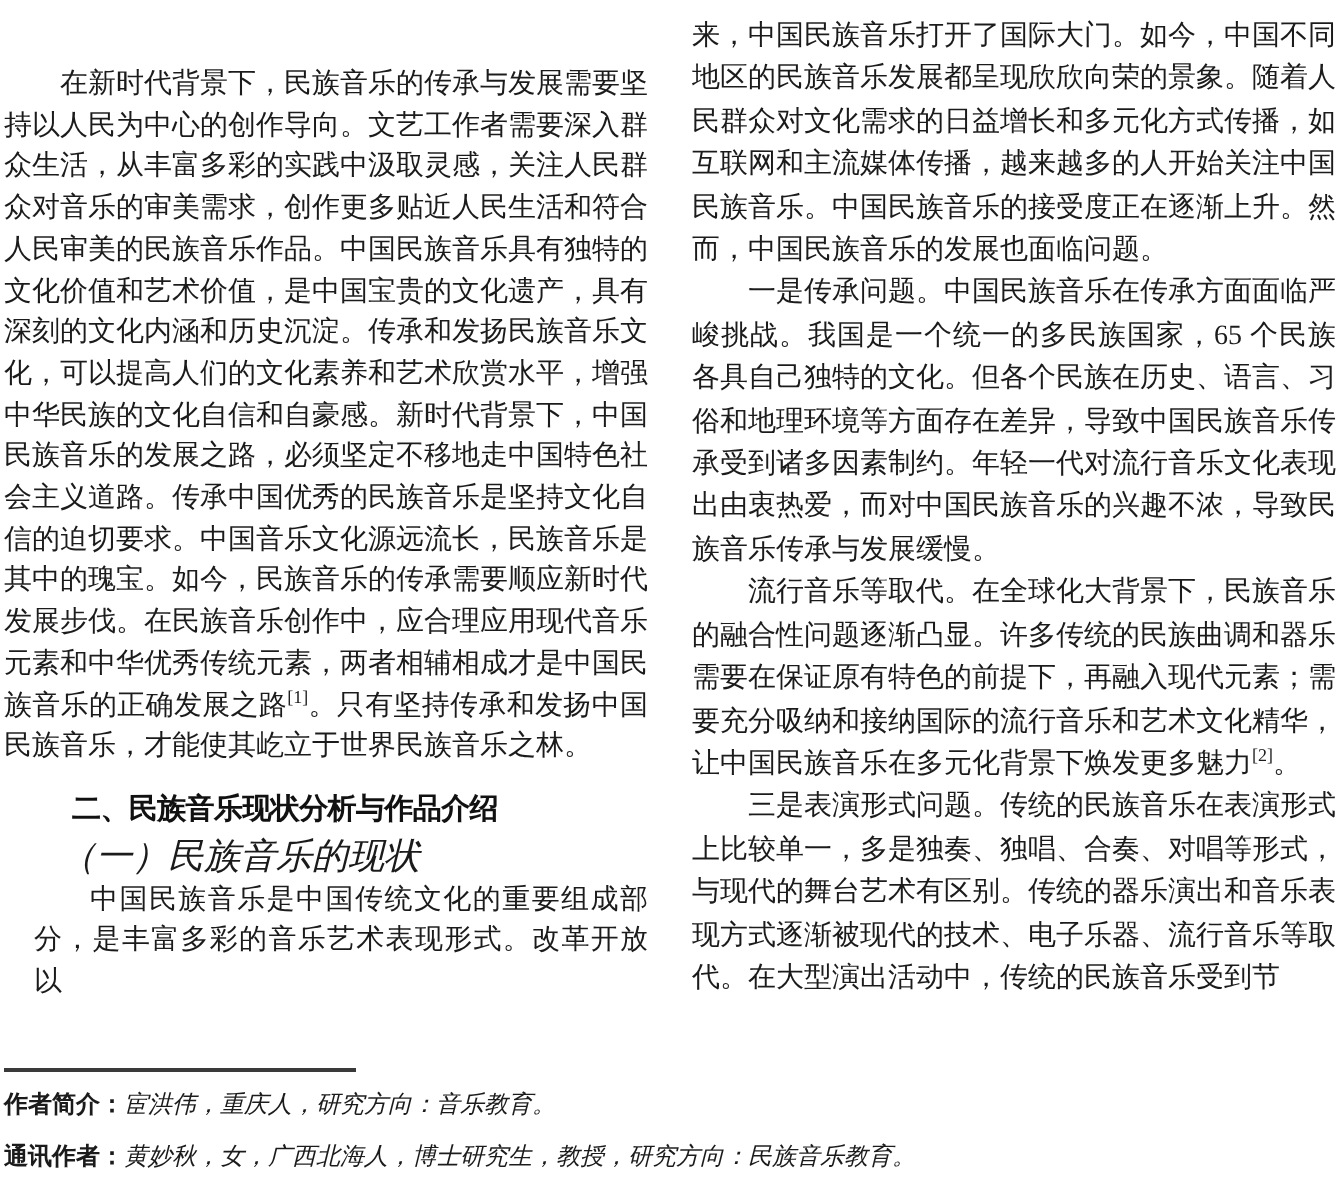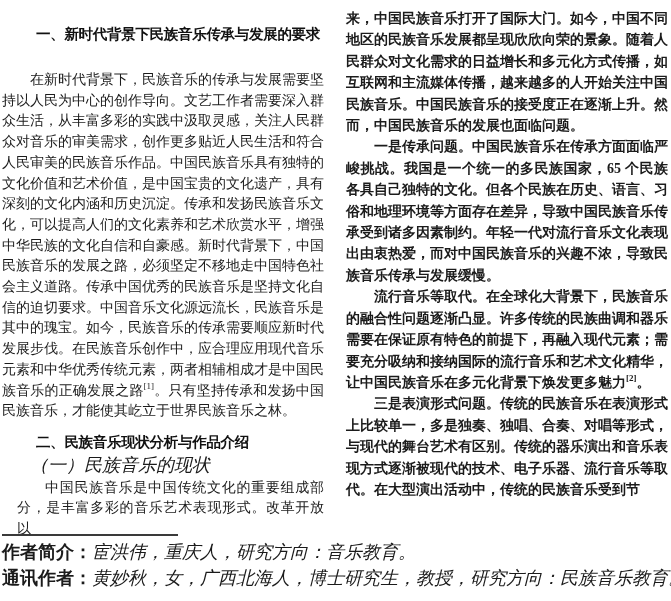--- a/index.html
+++ b/index.html
@@ -20,21 +20,21 @@
   .col-left  { left: 2px; }
   .col-right { left: 346px; }
 
   .body-para {
     margin: 0;
     font-size: 14px;
     line-height: 20.7px;
     text-align: justify;
     text-justify: inter-character;
   }
-  .col-right .body-para { line-height: 21.4px; font-weight: bold; }
+  .col-right .body-para { line-height: 21.4px; }
   .indent { text-indent: 28px; }
 
   .sec-heading {
     margin: 0;
     font-family: "Liberation Sans", "DejaVu Sans", sans-serif;
     font-size: 14.5px;
     font-weight: bold;
     letter-spacing: -0.3px;
     line-height: 22px;
     text-indent: 34px;
@@ -66,39 +66,38 @@
     top: 534px;
     width: 662px;
   }
   .fn-rule {
     width: 176px;
     height: 2px;
     background: #3a3a3a;
   }
   .fn-line {
     margin: 7px 0 0 0;
-    font-size: 18px;
+    font-size: 12px;
     line-height: 18px;
     white-space: nowrap;
   }
   .fn-line.second { margin-top: 8px; }
   .fn-label {
     font-family: "Liberation Sans", "DejaVu Sans", sans-serif;
     font-weight: bold;
     font-style: normal;
   }
   .fn-text { font-style: italic; }
 </style>
 </head>
 <body>
 
 <div class="page">
 
   <div class="col col-left">
-    <h2 class="sec-heading sec-heading-1">一、新时代背景下民族音乐传承与发展的要求</h2>
 
     <p class="body-para indent para-after-heading"><span>在新时代背景下，民族音乐的传承与发展需要坚持以人民为中心的创作导向。文艺工作者需要深入群众生活，从丰富多彩的实践中汲取灵感，关注人民群众对音乐的审美需求，创作更多贴近人民生活和符合人民审美的民族音乐作品。中国民族音乐具有独特的文化价值和艺术价值，是中国宝贵的文化遗产，具有深刻的文化内涵和历史沉淀。传承和发扬民族音乐文化，可以提高人们的文化素养和艺术欣赏水平，增强中华民族的文化自信和自豪感。新时代背景下，中国民族音乐的发展之路，必须坚定不移地走中国特色社会主义道路。传承中国优秀的民族音乐是坚持文化自信的迫切要求。中国音乐文化源远流长，民族音乐是其中的瑰宝。如今，民族音乐的传承需要顺应新时代发展步伐。在民族音乐创作中，应合理应用现代音乐元素和中华优秀传统元素，两者相辅相成才是中国民族音乐的正确发展之路</span><sup class="ref-sup">[1]</sup><span>。只有坚持传承和发扬中国民族音乐，才能使其屹立于世界民族音乐之林。</span></p>
 
     <h2 class="sec-heading sec-heading-2">二、民族音乐现状分析与作品介绍</h2>
 
     <p class="sub-heading">（一）民族音乐的现状</p>
 
     <p class="body-para indent sub-para">中国民族音乐是中国传统文化的重要组成部分，是丰富多彩的音乐艺术表现形式。改革开放以</p>
   </div>
 

